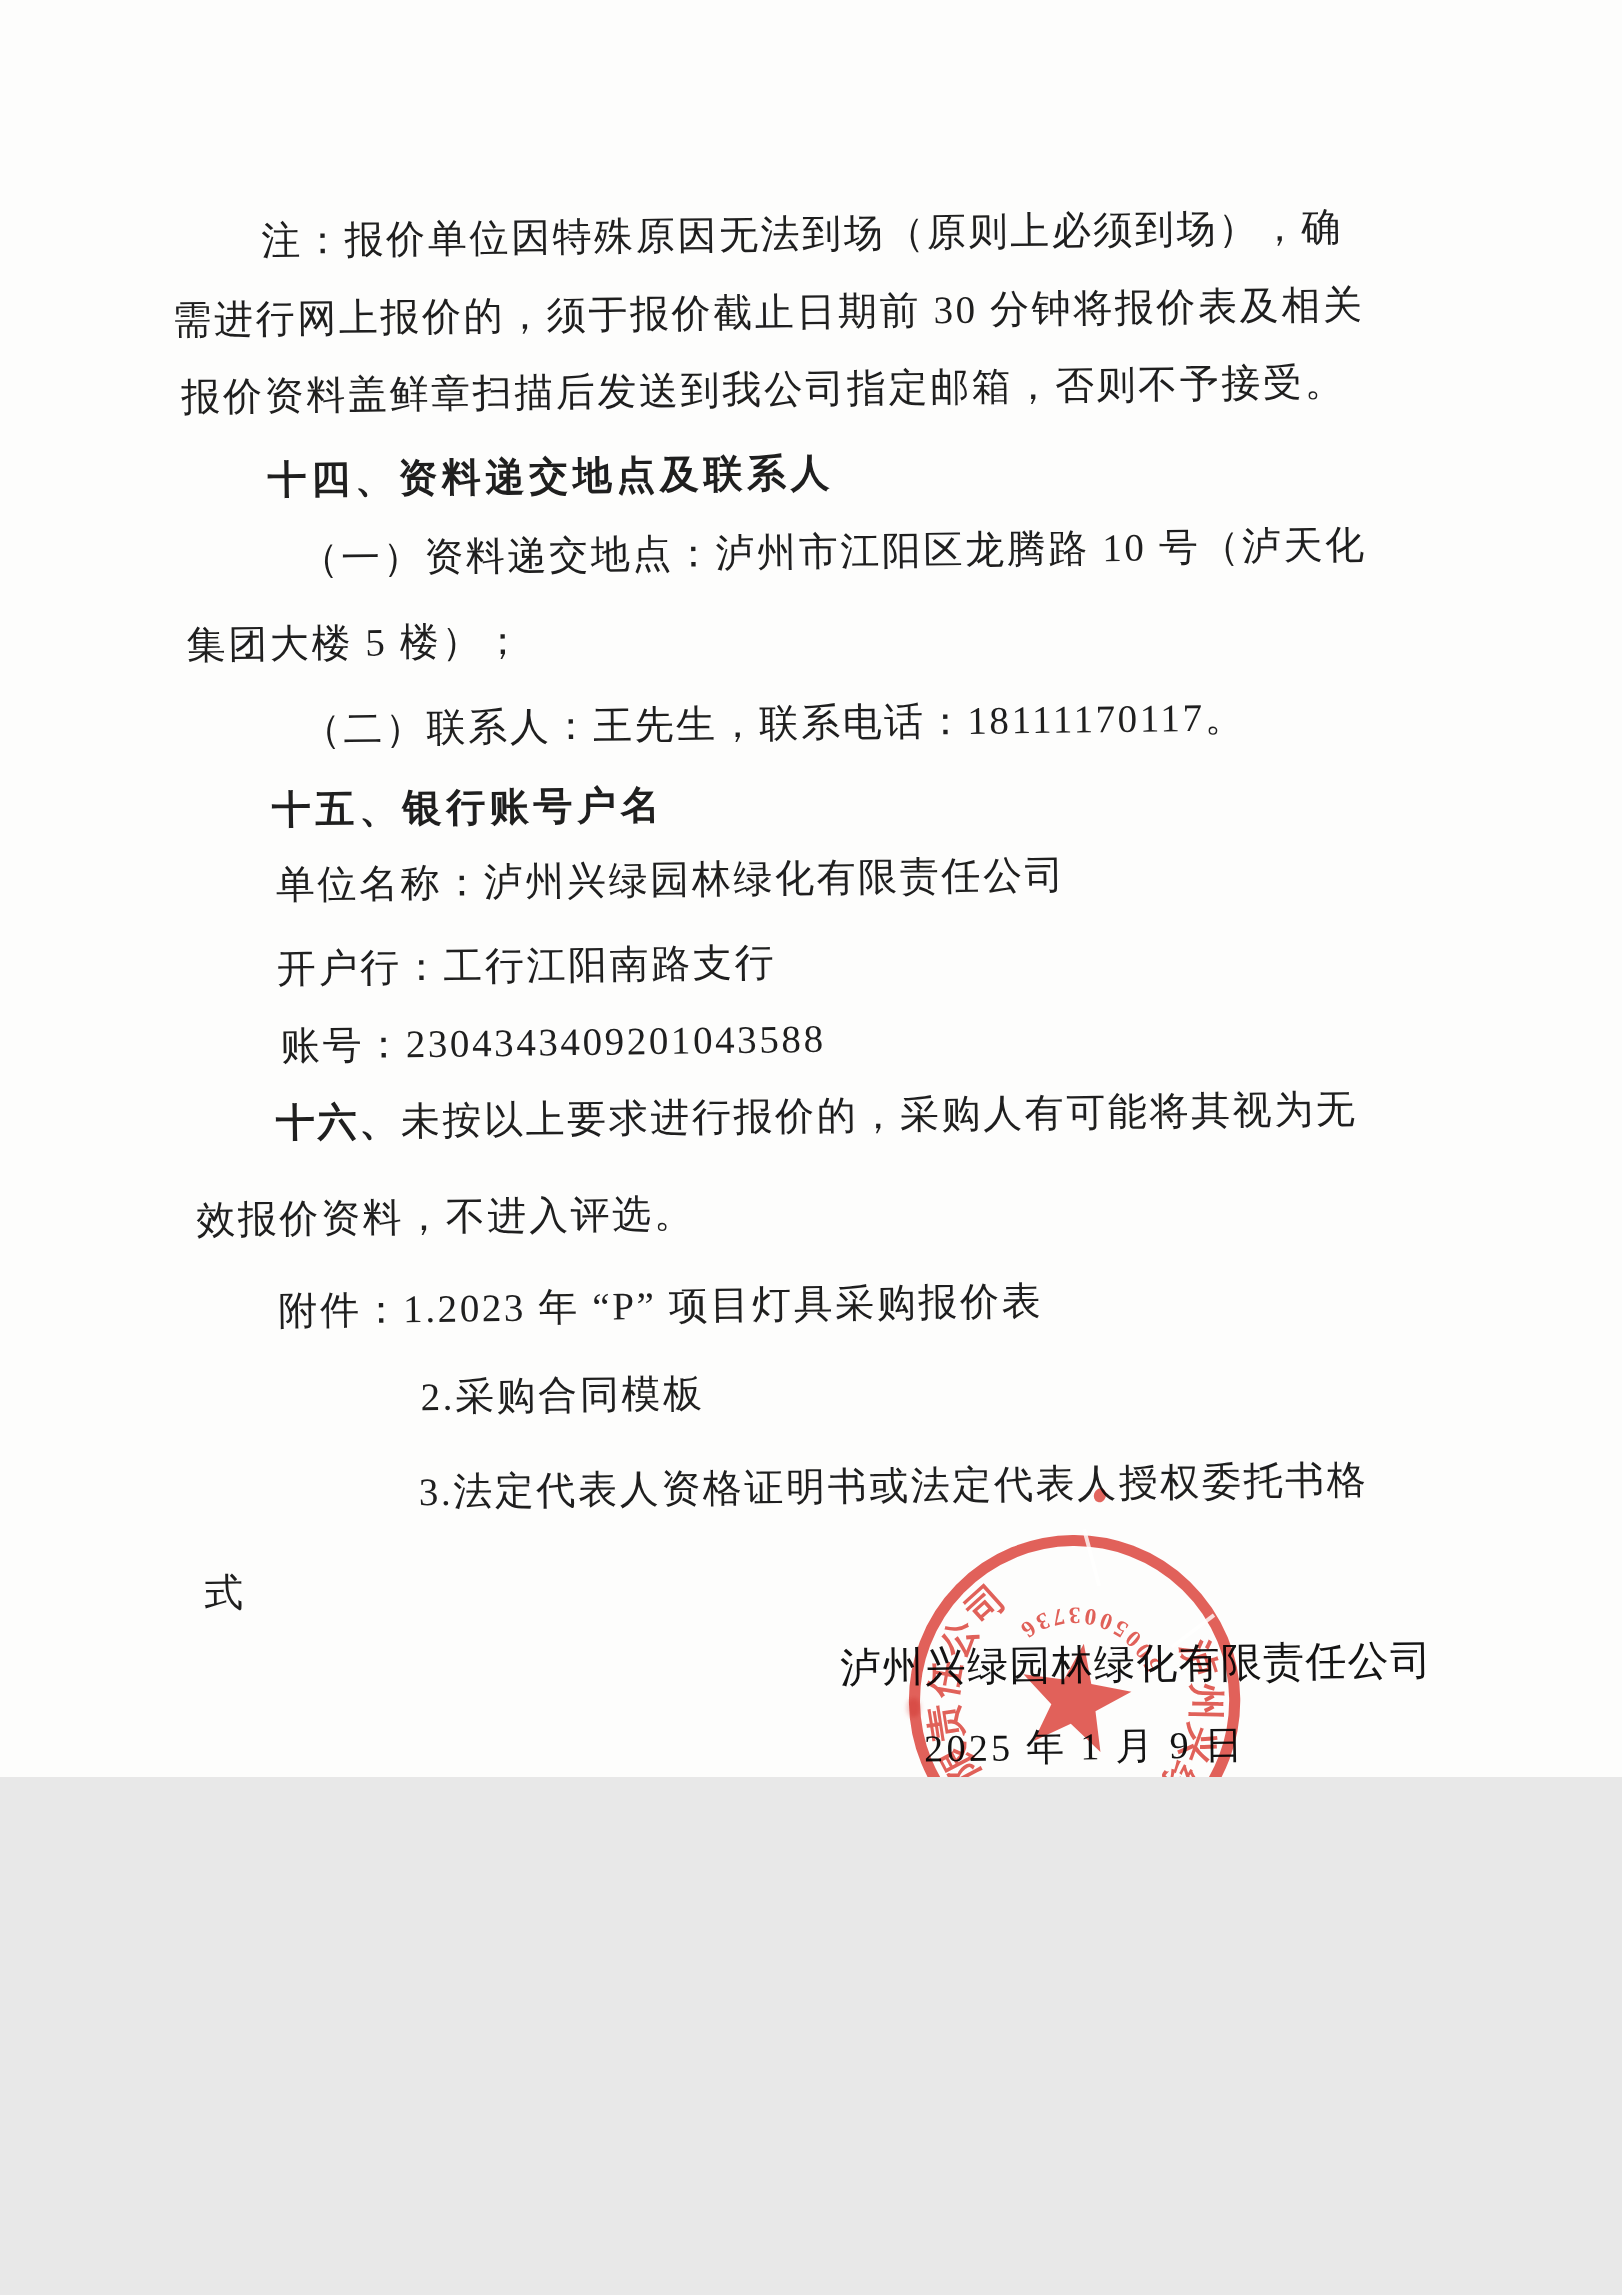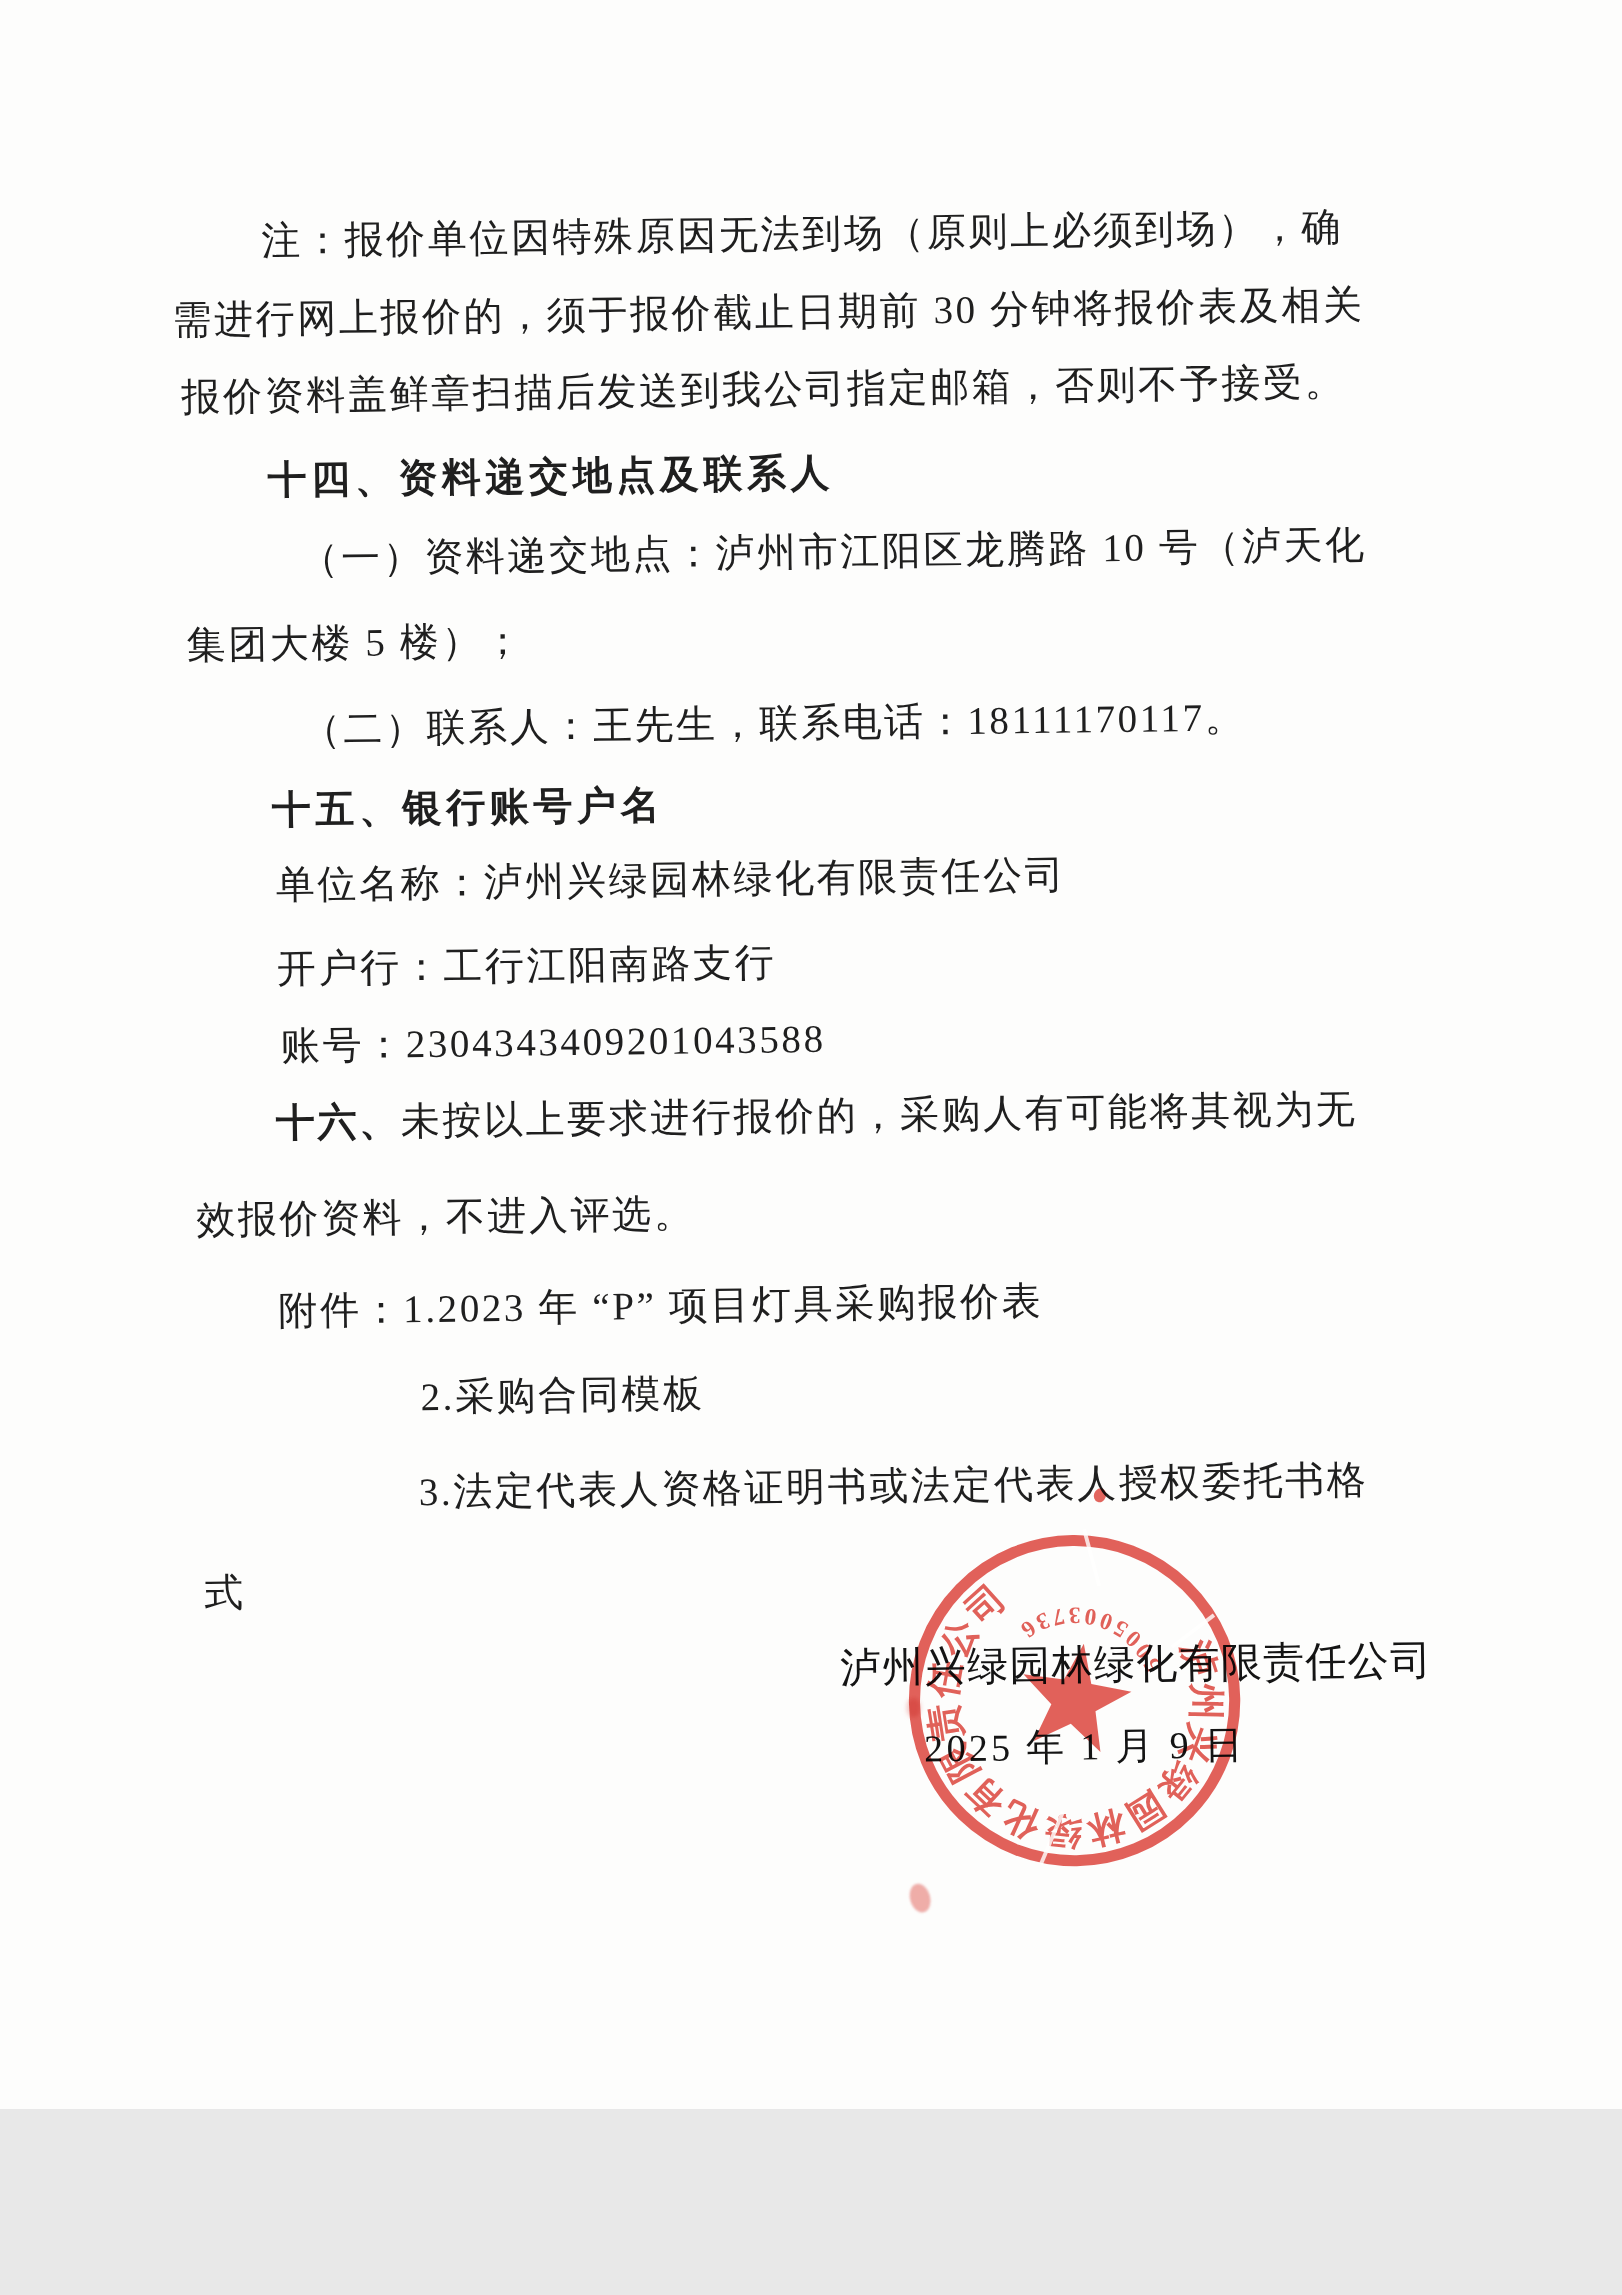--- a/index.html
+++ b/index.html
@@ -1,17 +1,17 @@
 <!DOCTYPE html>
 <html style="font-size:10.5px"><head>
 <meta charset="utf-8">
 <style>
   html,body{margin:0;padding:0;background:#e8e8e8;}
   .sheet{
-    position:relative;width:1623px;height:2109px;margin:0 auto;
+    position:relative;width:1623px;height:1777px;margin:0 auto;
     background:#fdfdfc;overflow:hidden;
     font-family:"Liberation Serif","DejaVu Serif",serif;
     color:#1f1f1f;
   }
   .tilt{position:absolute;inset:0;transform:rotate(-0.75deg);transform-origin:811px 1047px;}
   .line{
     position:absolute;font-size:39px;letter-spacing:2.6px;line-height:68px;
     white-space:nowrap;color:#1f1f1f;
   }
   .hd{font-family:"Liberation Sans","DejaVu Sans",sans-serif;font-weight:700;letter-spacing:4.6px;}

